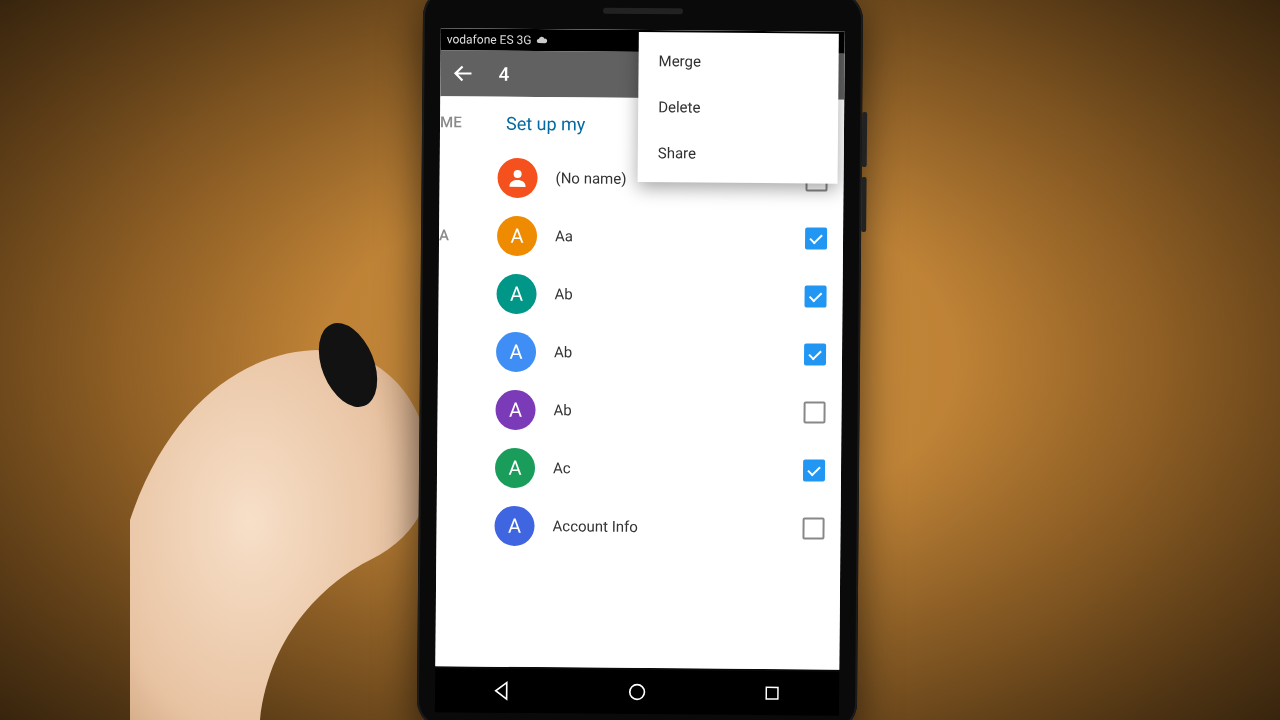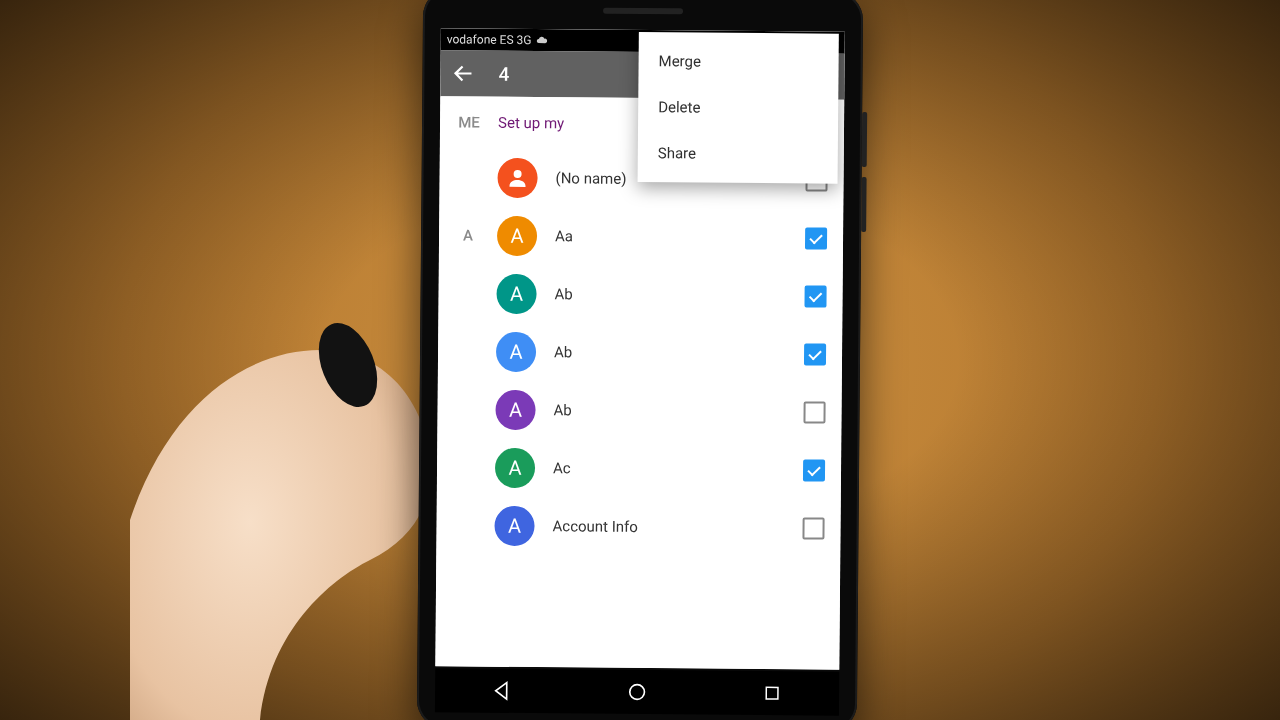--- a/index.html
+++ b/index.html
@@ -46,39 +46,39 @@
   .actionbar{
     height:46px;background:#616161;color:#fff;display:flex;align-items:center;
     padding:0 10px;font-size:19px;
   }
   .actionbar .back{width:26px;height:26px;margin-right:22px;display:flex;align-items:center;justify-content:center;cursor:pointer;}
   
   .list{background:#fff;height:calc(100% - 68px);overflow:hidden;}
   .row{
     display:flex;align-items:center;height:58px;padding:0 16px 0 0;position:relative;
   }
-  .letter-col{width:58px;color:#8a8a8a;font-size:15px;font-weight:500;text-align:center;flex-shrink:0;}
+  .letter-col{width:58px;color:#8a8a8a;font-size:15px;font-weight:500;flex-shrink:0;}
   .avatar{
     width:40px;height:40px;border-radius:50%;flex-shrink:0;
     display:flex;align-items:center;justify-content:center;color:#fff;font-size:20px;
     margin-right:18px;
   }
   .contact-name{flex:1;color:#333;font-size:15px;white-space:nowrap;overflow:hidden;}
   .checkbox{
     width:18px;height:18px;border:2px solid #888;border-radius:2px;flex-shrink:0;
     display:flex;align-items:center;justify-content:center;cursor:pointer;
   }
   .checkbox.checked{border-color:#2196f3;background:#2196f3;}
   .checkbox.checked::after{
     content:"";width:10px;height:5px;border:2px solid #fff;border-top:none;border-right:none;
     transform:rotate(-45deg) translate(1px,-1px);
   }
   .setup-row{height:52px;padding-left:0;}
   .setup-row .letter-col{font-weight:500;}
-  .setup-row .setup-text{color:#701a75;font-size:15px;}
+  .setup-row .setup-text{color:#0369a1;font-size:18px;margin-left:8px;}
   
   .popup{
     position:absolute;top:2px;right:6px;width:200px;background:#fff;
     box-shadow:0 6px 18px rgba(0,0,0,.35);
     padding:6px 0;z-index:20;
   }
   .popup-item{
     height:46px;display:flex;align-items:center;padding:0 20px;
     color:#303030;font-size:15px;cursor:pointer;
   }

